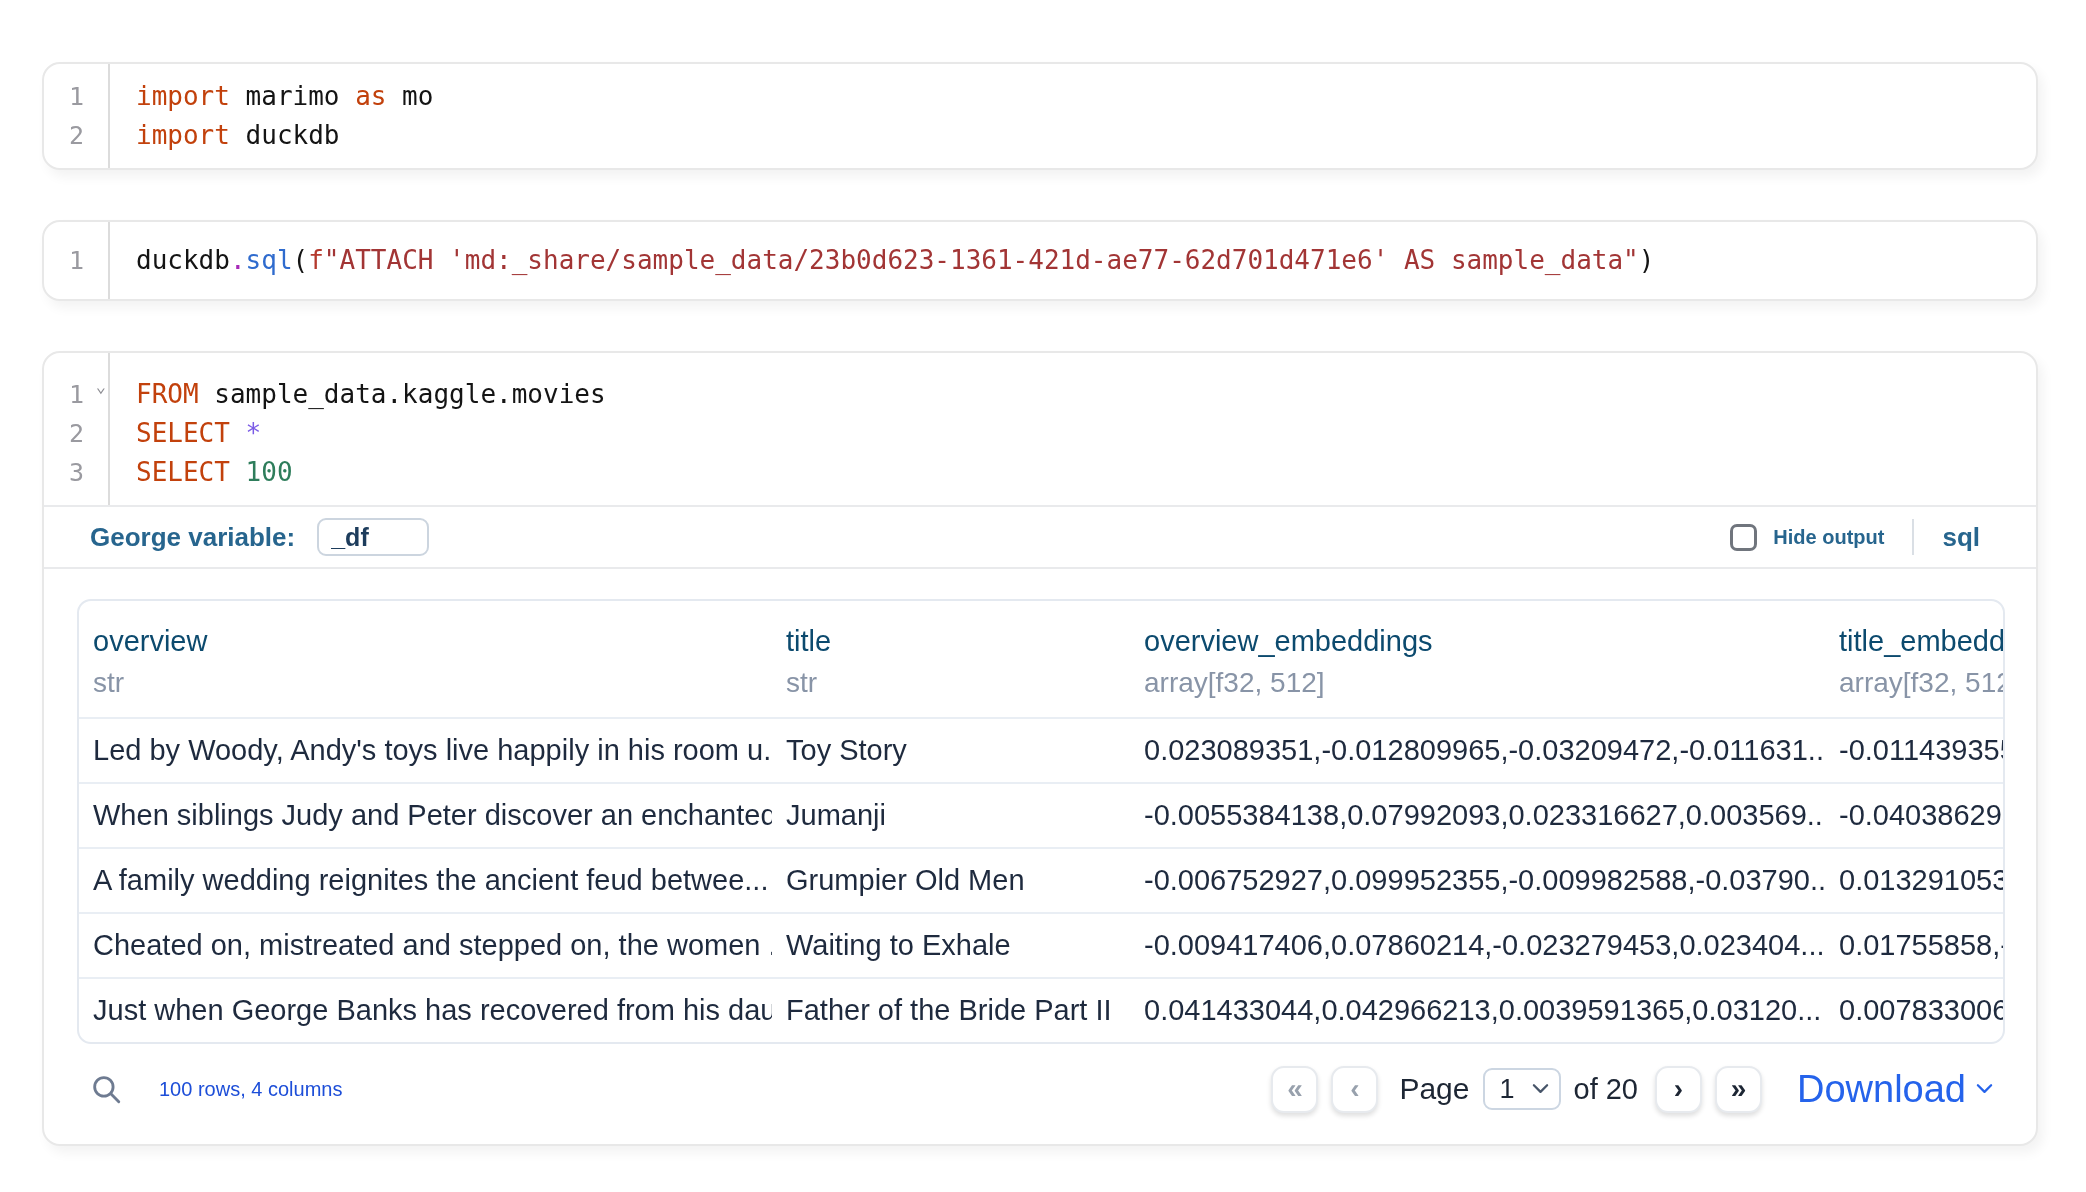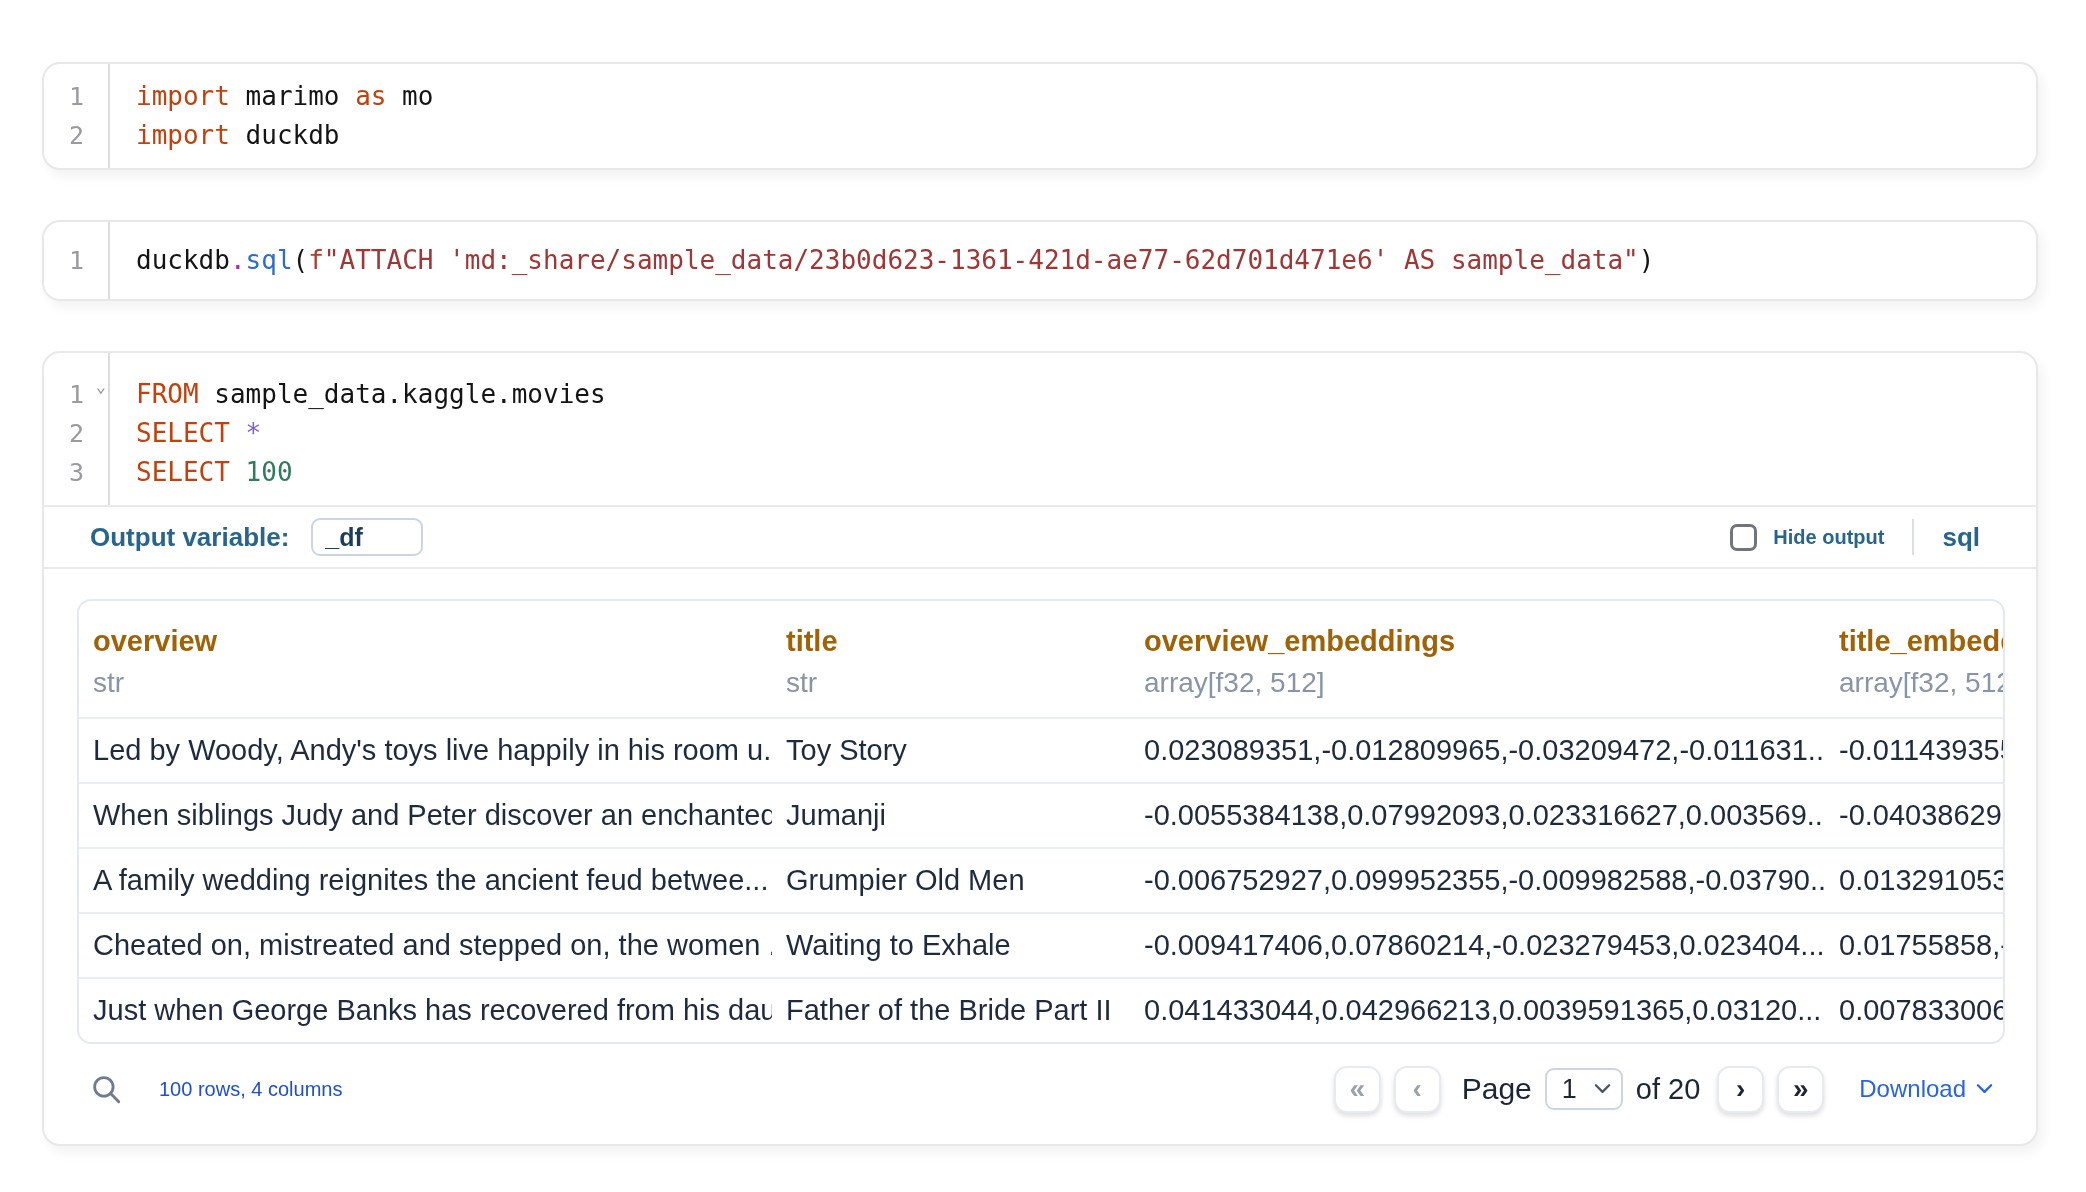--- a/index.html
+++ b/index.html
@@ -46,39 +46,39 @@
   .lang{color:#27658e;font-weight:bold;font-size:26px;margin-right:28px;}
 
   .output-area{padding:30px 31px 26px 33px;}
   .tbl-card{border:2px solid #e4e9f0;border-radius:14px;overflow:hidden;}
   table{width:100%;border-collapse:collapse;table-layout:fixed;}
   th,td{text-align:left;overflow:hidden;white-space:nowrap;padding:0 14px;}
   th.c0,td.c0{width:665px;}
   th.c1,td.c1{width:330px;}
   th.c2,td.c2{width:667px;}
   thead th{padding-top:24px;padding-bottom:18px;vertical-align:top;font-weight:normal;}
-  .col-name{font-size:29px;font-weight:bold;color:#a16207;}
+  .col-name{font-size:29px;font-weight:normal;color:#0c4a6e;}
   .col-type{font-size:28px;color:#8894a7;margin-top:9px;}
   tbody td{border-top:2px solid #e9eef4;font-size:29px;color:#1e2a3e;height:63px;}
 
   .tfoot{display:flex;align-items:center;margin-top:16px;padding:0 12px;height:58px;}
   .search-btn{display:flex;align-items:center;margin-right:36px;background:none;border:none;padding:0;cursor:pointer;}
   .summary{font-size:20px;color:#1d4ed8;}
   .pager{display:flex;align-items:center;gap:13px;margin-left:auto;}
   .pbtn{width:47px;height:47px;box-sizing:border-box;border:2px solid #e7eaee;border-radius:13px;background:#fff;
         box-shadow:0 3px 5px rgba(0,0,0,.13);display:flex;align-items:center;justify-content:center;
         font-size:28px;font-weight:bold;font-family:"Liberation Sans",sans-serif;cursor:pointer;}
   .pbtn.disabled{color:#98a1ad;}
   .pbtn.enabled{color:#1d2634;}
   .page-label{font-size:30px;color:#1d2634;margin-left:8px;}
   .pselect{width:78px;height:42px;box-sizing:border-box;border:2px solid #ccd6e2;border-radius:9px;background:#fff;
            display:flex;align-items:center;justify-content:space-between;padding:0 10px 0 15px;
            font-size:27px;color:#1d2634;cursor:pointer;}
   .of-label{font-size:29px;color:#1d2634;margin-right:4px;}
-  .download{display:flex;align-items:center;gap:10px;color:#2563eb;font-size:24px;margin-left:22px;cursor:pointer;}
+  .download{display:flex;align-items:center;gap:10px;color:#2563eb;font-size:38px;margin-left:22px;cursor:pointer;}
 </style>
 </head>
 <body>
 
 <div class="page">
 
   <div class="card">
     <div class="code-wrap pad-2line">
       <div class="gutter">
           <div class="ln">1</div>
@@ -103,21 +103,21 @@
           <div class="ln">1<span class="fold">⌄</span></div>
           <div class="ln">2</div>
           <div class="ln">3</div>
         </div>
       <div class="codecol"><div><span class="tok-kw">FROM</span><span class="tok-pl"> sample_data.kaggle.movies</span></div><div><span class="tok-kw">SELECT</span><span class="tok-pl"> </span><span class="tok-star">*</span></div><div><span class="tok-kw">SELECT</span><span class="tok-pl"> </span><span class="tok-num">100</span></div></div>
     </div>
 
     <div class="hr"></div>
 
     <div class="outvar-row">
-      <span class="outvar-label">Output variable:</span>
+      <span class="outvar-label">George variable:</span>
       <input class="outvar-input" type="text" value="_df" style="">
       <span class="spacer"></span>
       <span class="checkbox"></span>
       <span class="hide-label">Hide output</span>
       <span class="vdiv"></span>
       <span class="lang">sql</span>
     </div>
 
     <div class="hr"></div>
 

